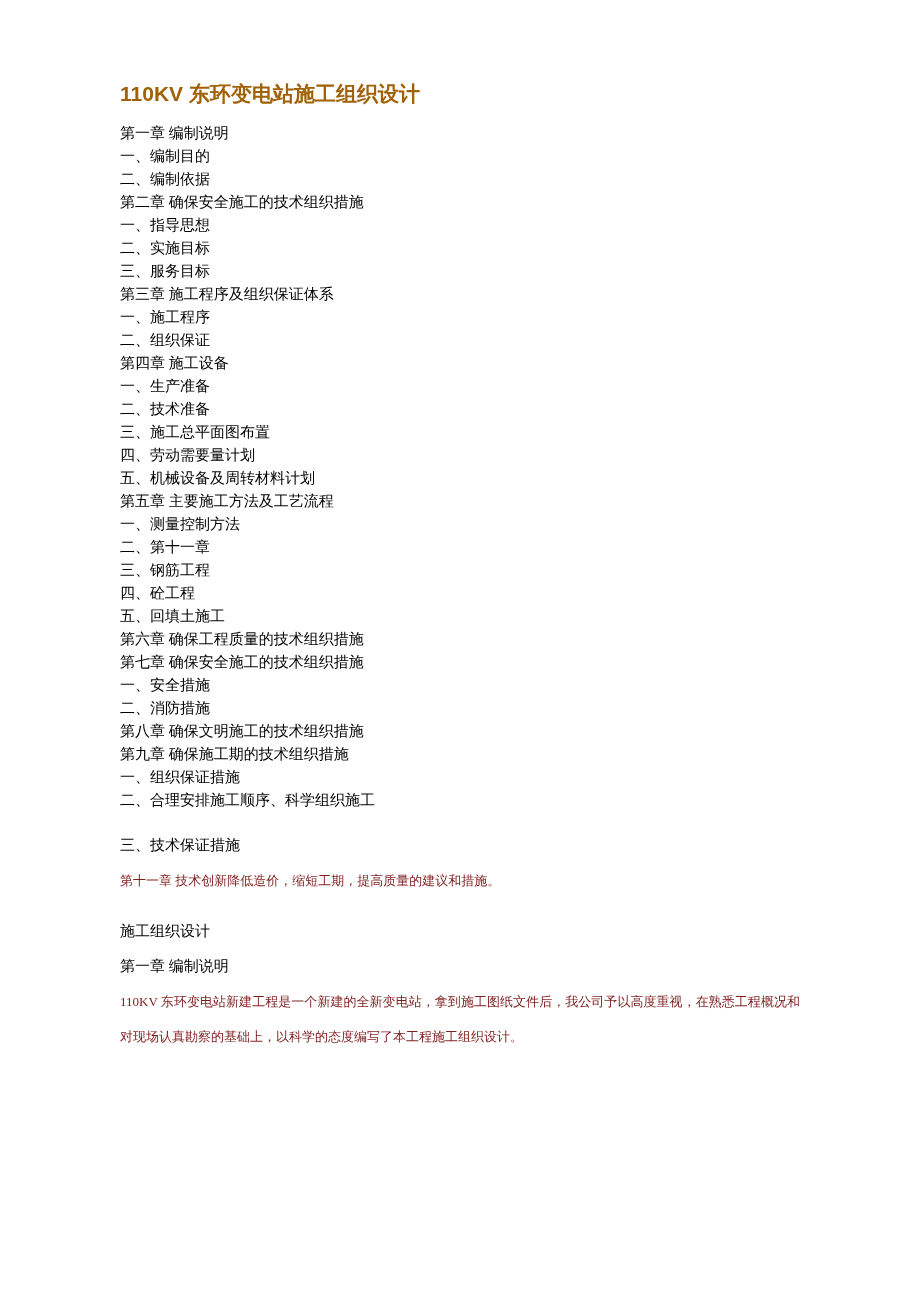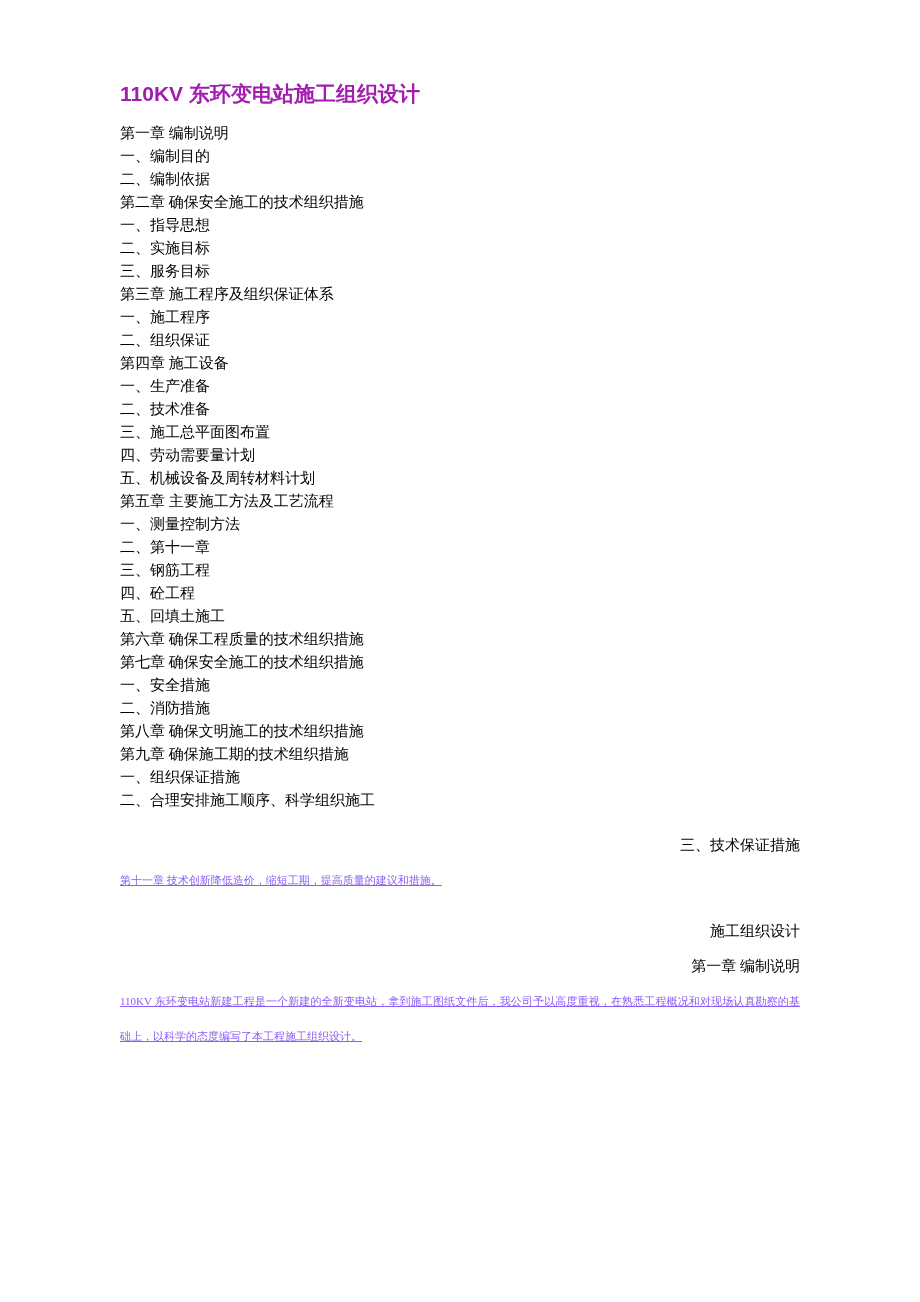--- a/index.html
+++ b/index.html
@@ -7,49 +7,47 @@
       padding: 0;
       box-sizing: border-box;
     }
     body {
       background: #ffffff;
       font-family: "SimSun", "宋体", serif;
       width: 920px;
       padding: 80px 120px 60px 120px;
     }
     .title {
-      color: #a21caf;
+      color: #a16207;
       font-size: 21px;
       font-weight: bold;
       margin-bottom: 14px;
       font-family: "SimSun", "宋体", "Microsoft YaHei", sans-serif;
     }
     .toc-line {
       color: #000000;
       font-size: 15px;
       line-height: 23px;
       font-family: "SimSun", "宋体", serif;
     }
     .body-section {
       margin-top: 16px;
     }
     .body-line {
       color: #000000;
       font-size: 15px;
       line-height: 35px;
       font-family: "SimSun", "宋体", serif;
-      text-align: right;
     }
     .body-paragraph {
-      color: #8b5cf6;
-      font-size: 11px;
+      color: #7f1d1d;
+      font-size: 13px;
       line-height: 35px;
       font-family: "SimSun", "宋体", serif;
       text-align: justify;
-      text-decoration: underline;
     }
   </style>
 </head>
 <body>
 
 <div class="title">110KV 东环变电站施工组织设计</div>
 
 <div>
   <div class="toc-line">第一章  编制说明</div>
   <div class="toc-line">一、编制目的</div>

